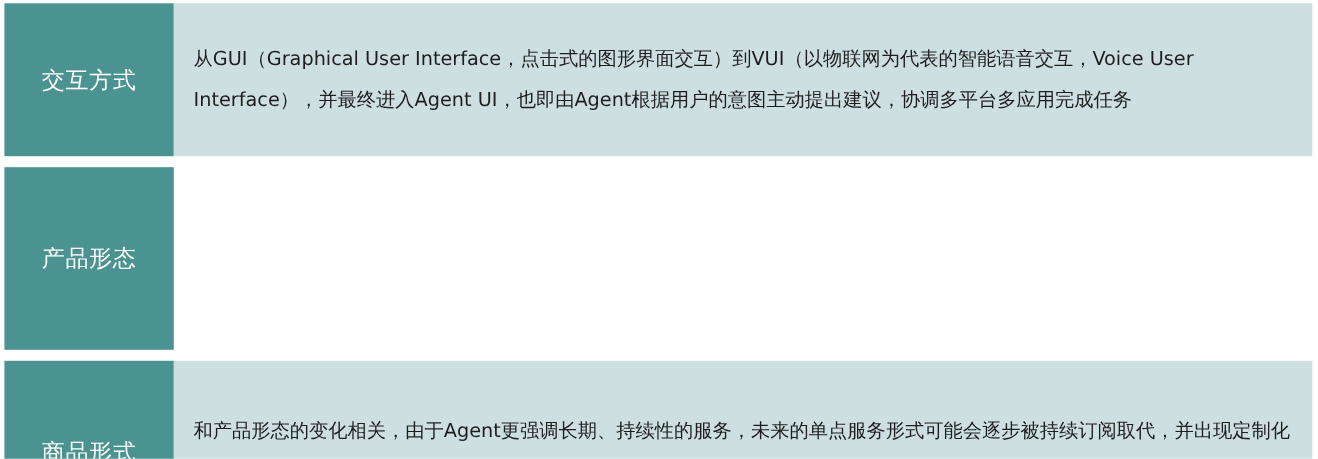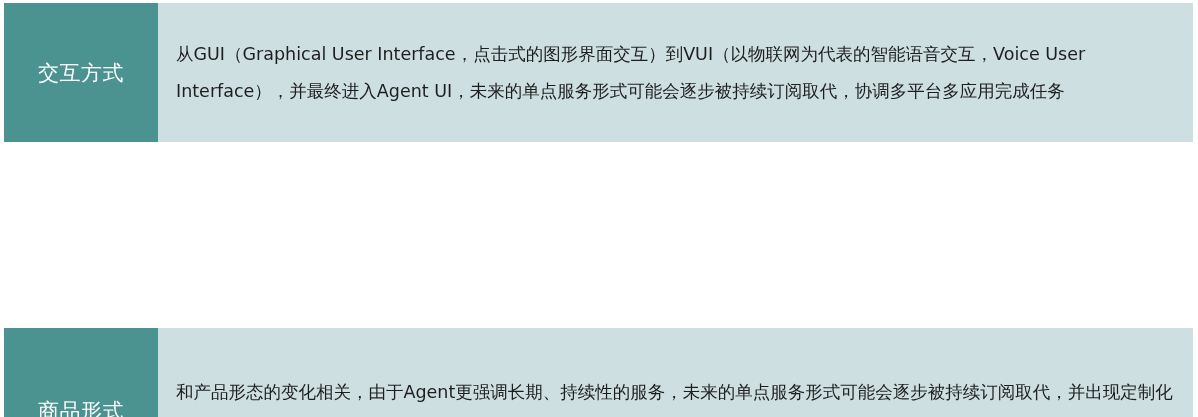--- a/index.html
+++ b/index.html
@@ -55,25 +55,26 @@
     .row-2 { height: 166px; }
     .row-3 { height: 166px; }
   </style>
 </head>
 <body>
 
 <div class="table">
   <div class="row row-1">
     <div class="label-cell">交互方式</div>
     <div class="content-cell">
-      <span class="content-text">从GUI（Graphical User Interface，点击式的图形界面交互）到VUI（以物联网为代表的智能语音交互，Voice User Interface），并最终进入Agent UI，未来的单点服务形式可能会逐步被持续订阅取代，协调多平台多应用完成任务</span>
+      <span class="content-text">从GUI（Graphical User Interface，点击式的图形界面交互）到VUI（以物联网为代表的智能语音交互，Voice User Interface），并最终进入Agent UI，也即由Agent根据用户的意图主动提出建议，协调多平台多应用完成任务</span>
     </div>
   </div>
 
   <div class="row row-2">
+    <div class="label-cell">产品形态</div>
   </div>
 
   <div class="row row-3">
     <div class="label-cell">商品形式</div>
     <div class="content-cell">
       <span class="content-text">和产品形态的变化相关，由于Agent更强调长期、持续性的服务，未来的单点服务形式可能会逐步被持续订阅取代，并出现定制化的自动化流程、个性化的知识管理和独特的行业解决方案等差异化的增值服务</span>
     </div>
   </div>
 </div>
 

